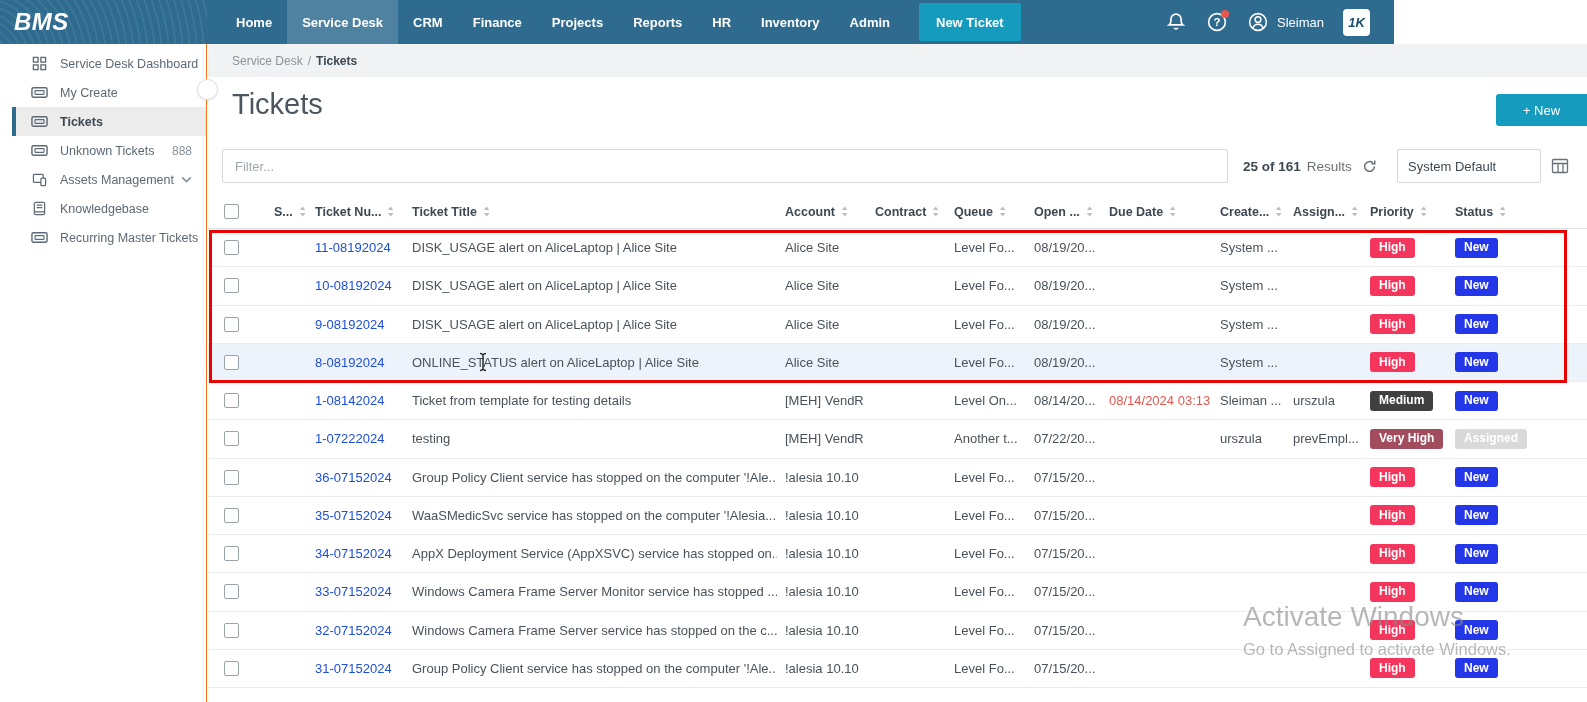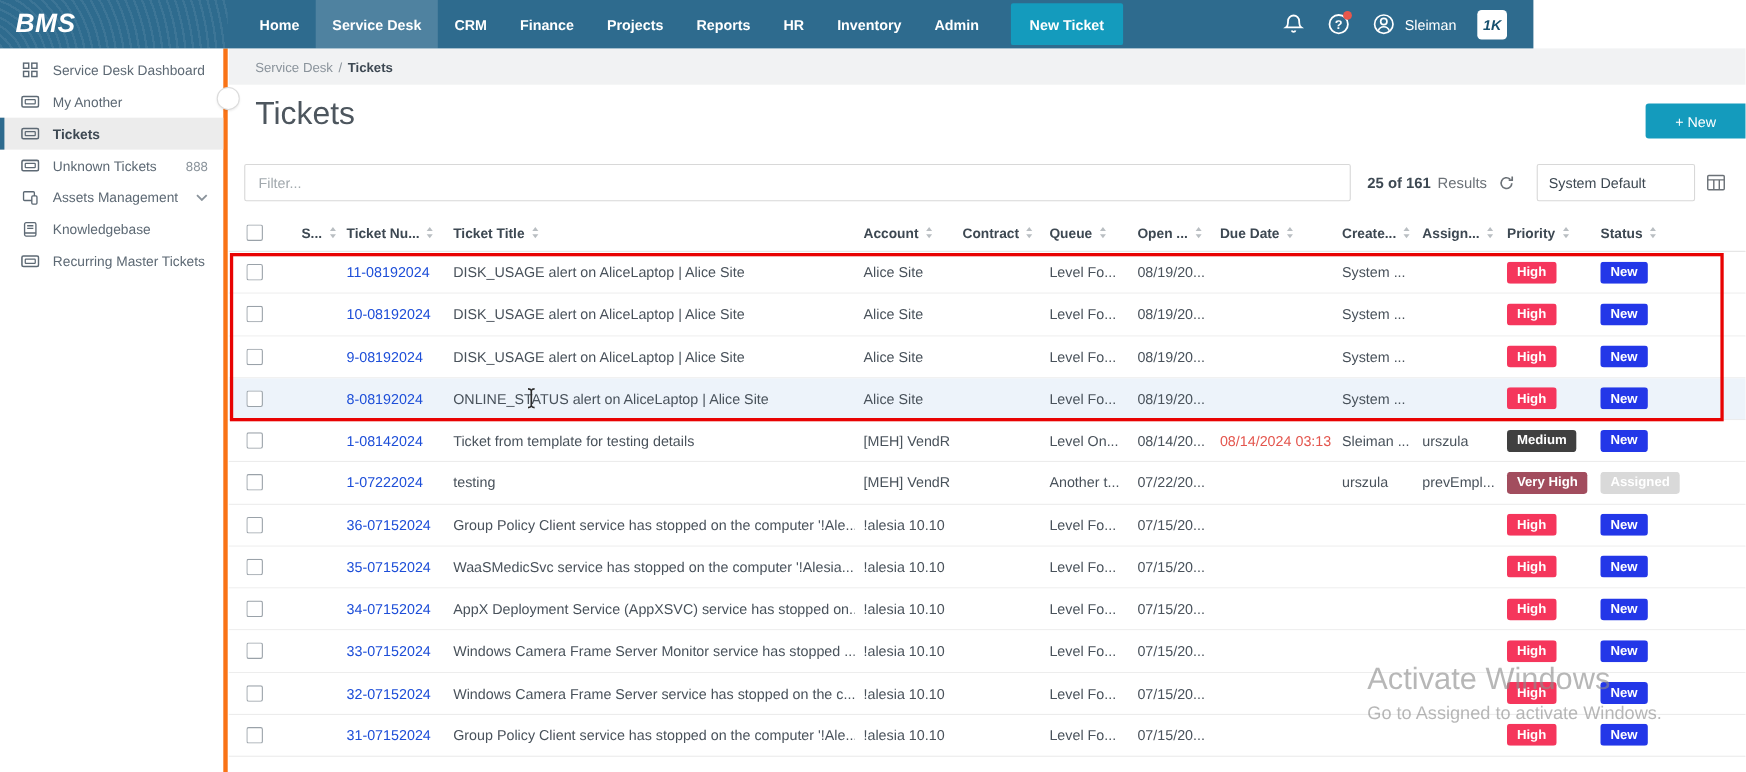--- a/index.html
+++ b/index.html
@@ -37,21 +37,21 @@
   .user-chip { display:flex; align-items:center; gap:8px; cursor:pointer; }
   .user-name { font-size:13px; color:#fff; }
   .kaseya {
     width:27px; height:27px; background:#fff; border-radius:4px; color:#17506e;
     font-weight:bold; font-style:italic; font-size:13px;
     display:flex; align-items:center; justify-content:center; cursor:pointer;
   }
   
   .sidebar {
     position:absolute; top:44px; left:0; width:207px; height:658px;
-    background:#fff; border-right:4px solid #f97316; padding-top:5px; z-index:10;
+    background:#fff; border-right:1px solid #f97316; padding-top:5px; z-index:10;padding-left:12px;
   }
   .side-item {
     height:29px; display:flex; align-items:center; padding:0 14px 0 19px;
     color:#5d6974; font-size:12.5px; cursor:pointer; position:relative; white-space:nowrap;
   }
   .side-item .s-icon { width:17px; height:15px; margin-right:12px; flex:none; color:#5d6974; display:flex; }
   .side-item .s-icon svg { width:100%; height:100%; }
   .side-item.active { background:#ececec; color:#3d4852; font-weight:bold; }
   .side-item.active::before { content:''; position:absolute; left:0; top:0; bottom:0; width:4px; background:#2e6b8e; }
   .side-badge { margin-left:auto; font-size:12px; color:#8a939b; }
@@ -217,21 +217,21 @@
       </span>
     <span class="s-label">Service Desk Dashboard</span>
   </div>
     <div class="side-item">
     <span class="s-icon">
         <svg viewBox="0 0 18 14" fill="none" stroke="currentColor">
           <rect x="1" y="2" width="16" height="10" rx="1.5" stroke-width="1.5"></rect>
           <rect x="4.2" y="5" width="9.6" height="4" rx="0.6" stroke-width="1.2"></rect>
         </svg>
       </span>
-    <span class="s-label">My Another</span>
+    <span class="s-label">My Create</span>
   </div>
     <div class="side-item active">
     <span class="s-icon">
         <svg viewBox="0 0 18 14" fill="none" stroke="currentColor">
           <rect x="1" y="2" width="16" height="10" rx="1.5" stroke-width="1.5"></rect>
           <rect x="4.2" y="5" width="9.6" height="4" rx="0.6" stroke-width="1.2"></rect>
         </svg>
       </span>
     <span class="s-label">Tickets</span>
   </div>

